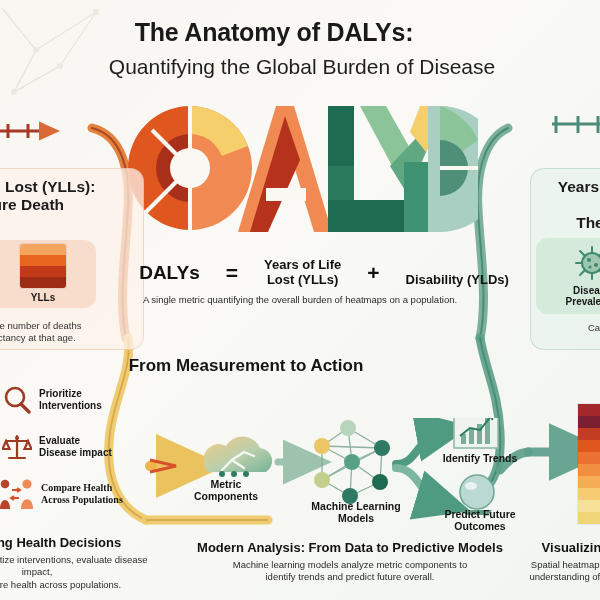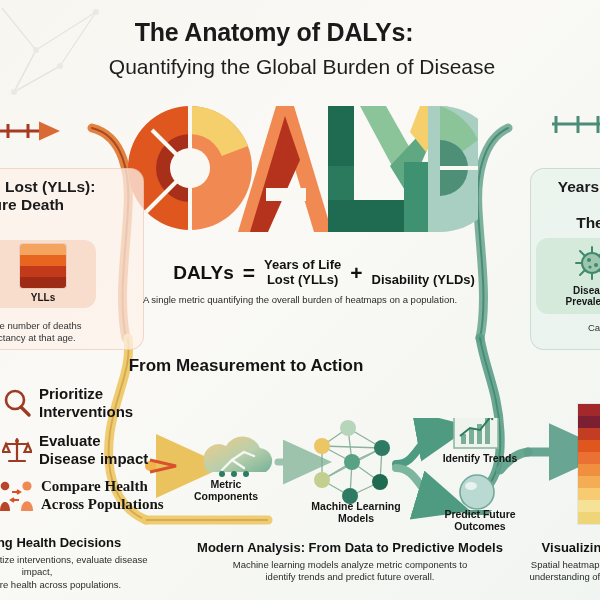--- a/index.html
+++ b/index.html
@@ -52,33 +52,33 @@
 
   .swatch{width:46px;height:44px;border-radius:3px;overflow:hidden;display:flex;flex-direction:column;
           box-shadow:0 0 0 1px rgba(0,0,0,.07);}
   .swatch i{display:block;flex:1;}
 
   
   .wordmark{position:absolute;left:128px;top:100px;}
 
   
   .eq{position:absolute;left:0;top:258px;width:600px;text-align:center;}
-  .eq-row{display:flex;align-items:center;justify-content:center;gap:9px;padding-left:48px;}
+  .eq-row{display:flex;align-items:center;justify-content:center;gap:26px;padding-left:48px;}
   .eq-big{font-size:19px;font-weight:bold;color:#111;}
   .eq-op{font-size:21px;font-weight:bold;color:#111;}
   .eq-term{font-size:13px;font-weight:bold;color:#111;line-height:1.12;text-align:center;}
   .eq-note{font-size:9.5px;color:#2a2a2a;margin-top:7px;}
 
   
   .band{position:absolute;left:0;top:356px;width:492px;text-align:center;
         font-size:17px;font-weight:bold;color:#141414;}
 
   
   .action{position:absolute;display:flex;align-items:center;gap:7px;}
-  .action-txt{font-size:15px;font-weight:bold;color:#151515;line-height:1.18;}
+  .action-txt{font-size:10px;font-weight:bold;color:#151515;line-height:1.18;}
 
   
   .mllabel{position:absolute;text-align:center;font-size:10.5px;font-weight:bold;
            color:#141414;line-height:1.18;}
 
   
   .cap-h{font-size:13px;font-weight:bold;color:#121212;text-align:center;}
   .cap-b{font-size:9.5px;color:#2b2b2b;text-align:center;line-height:1.3;}
 
   .heatstrip{position:absolute;width:26px;display:flex;flex-direction:column;

